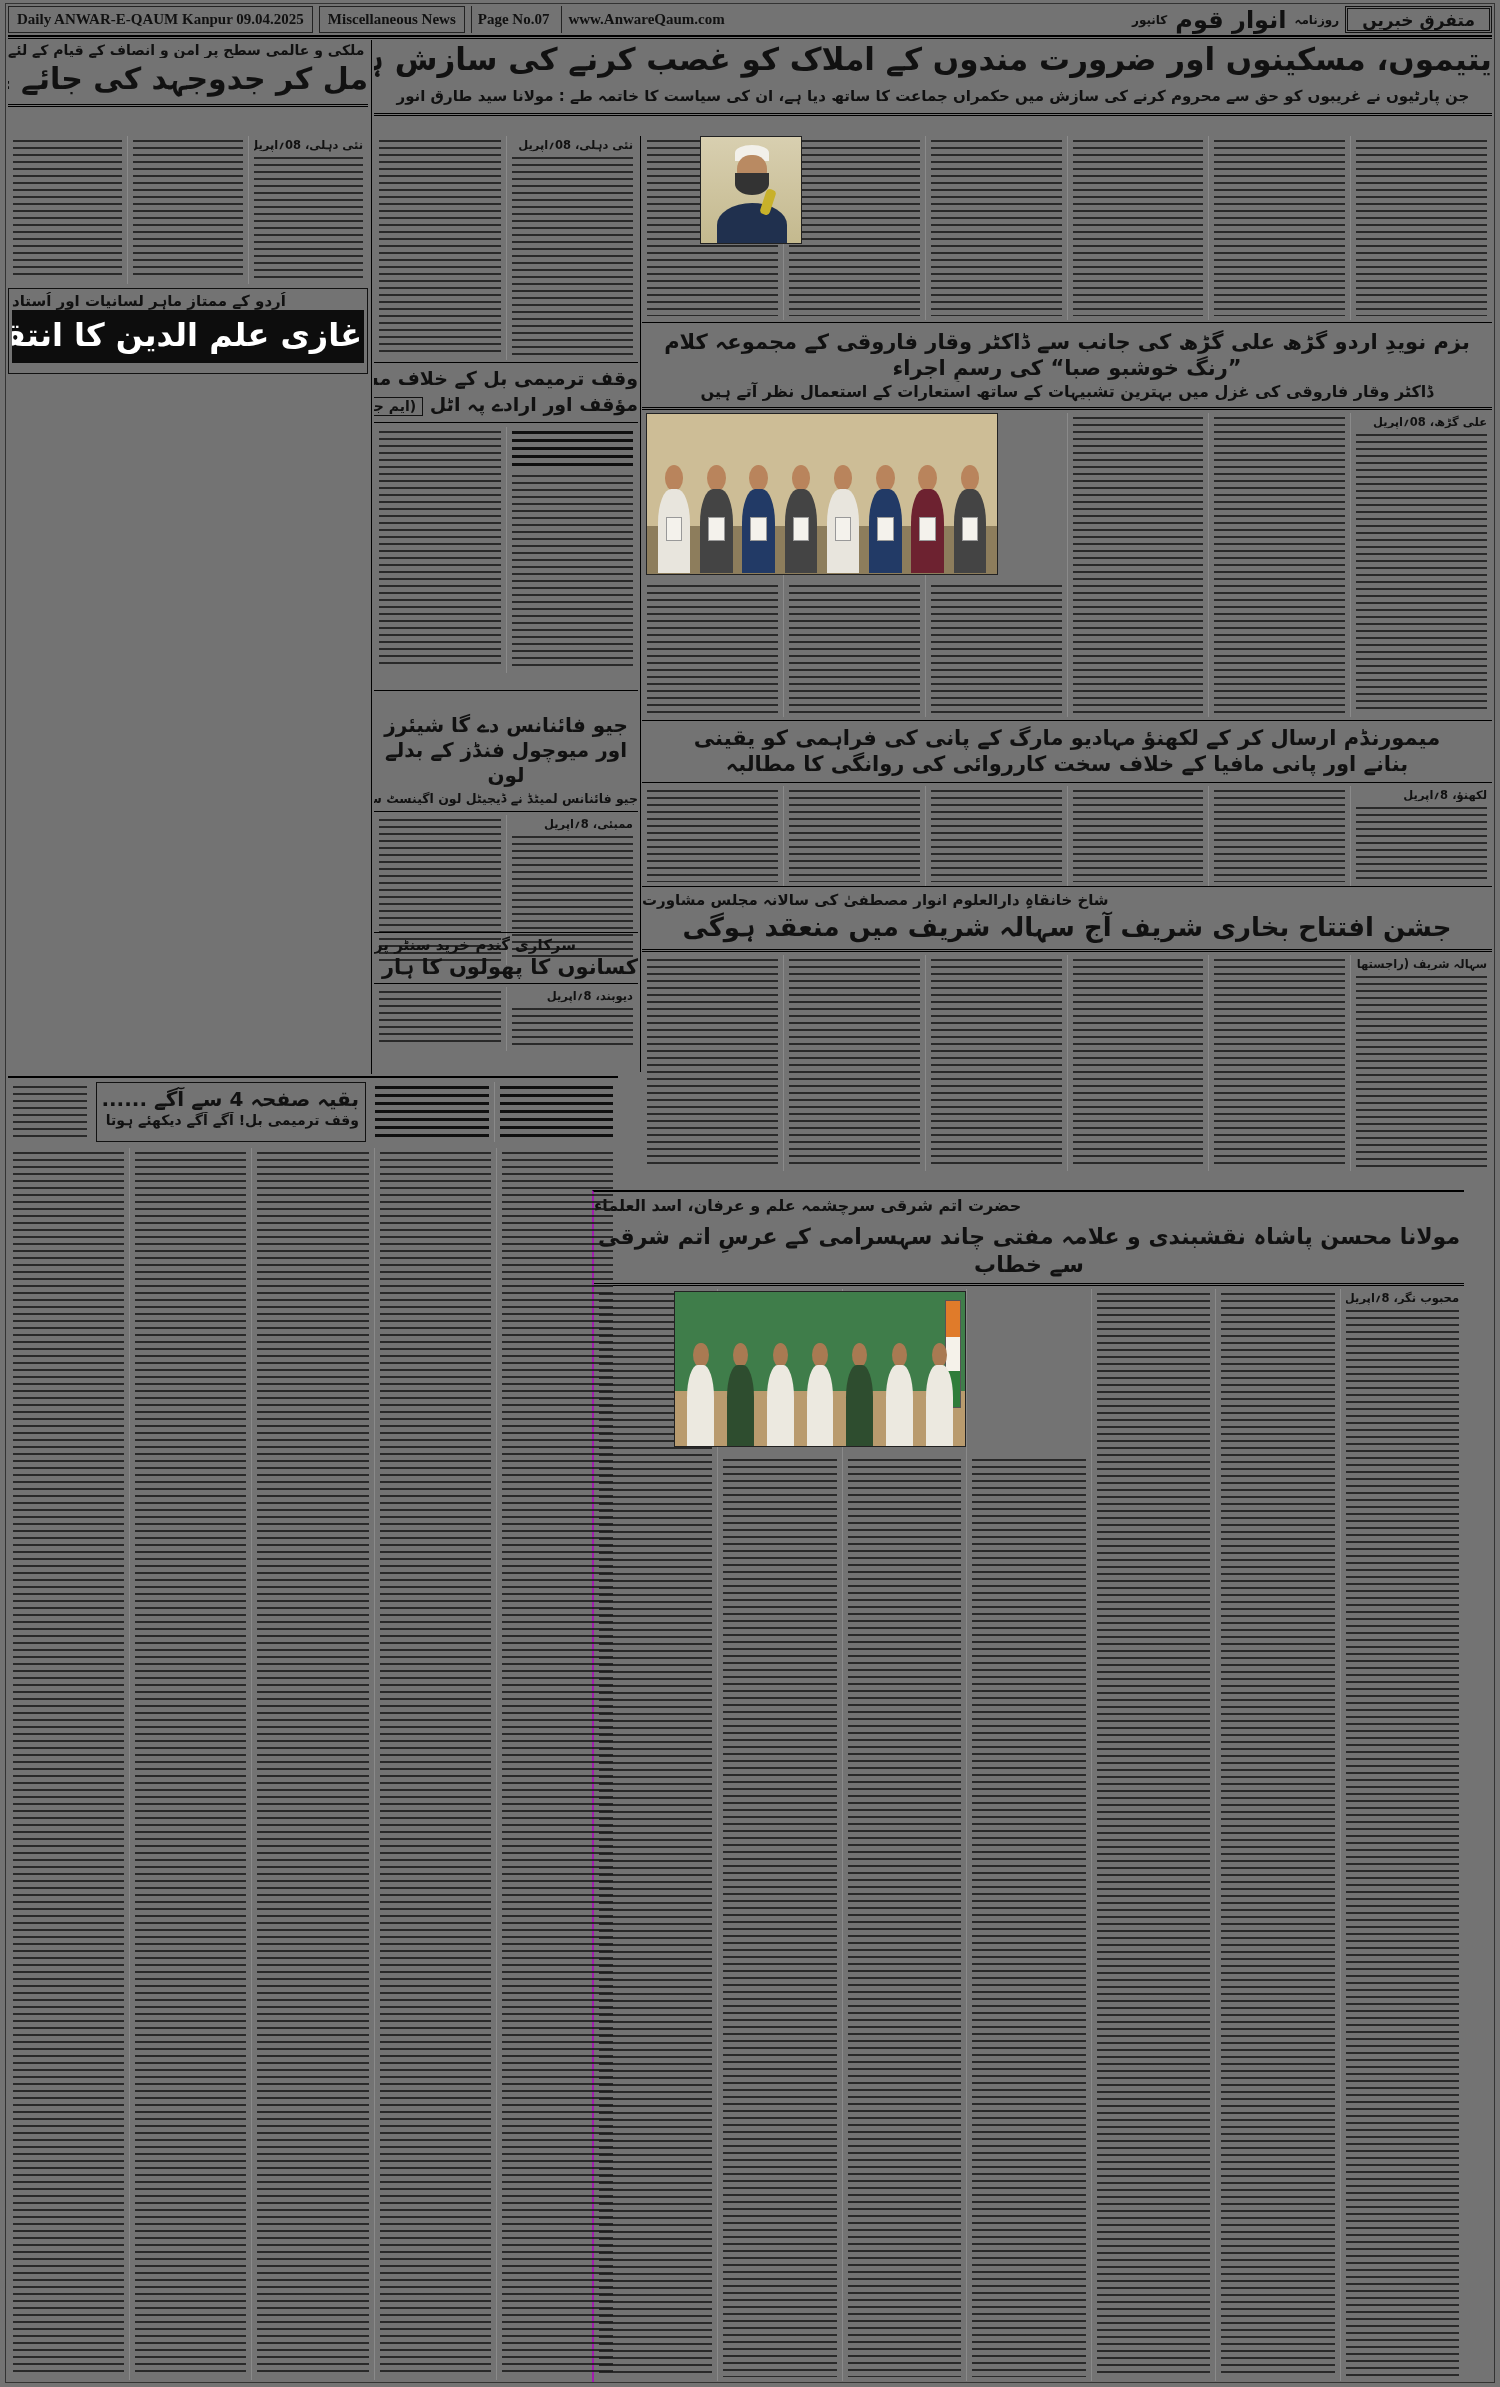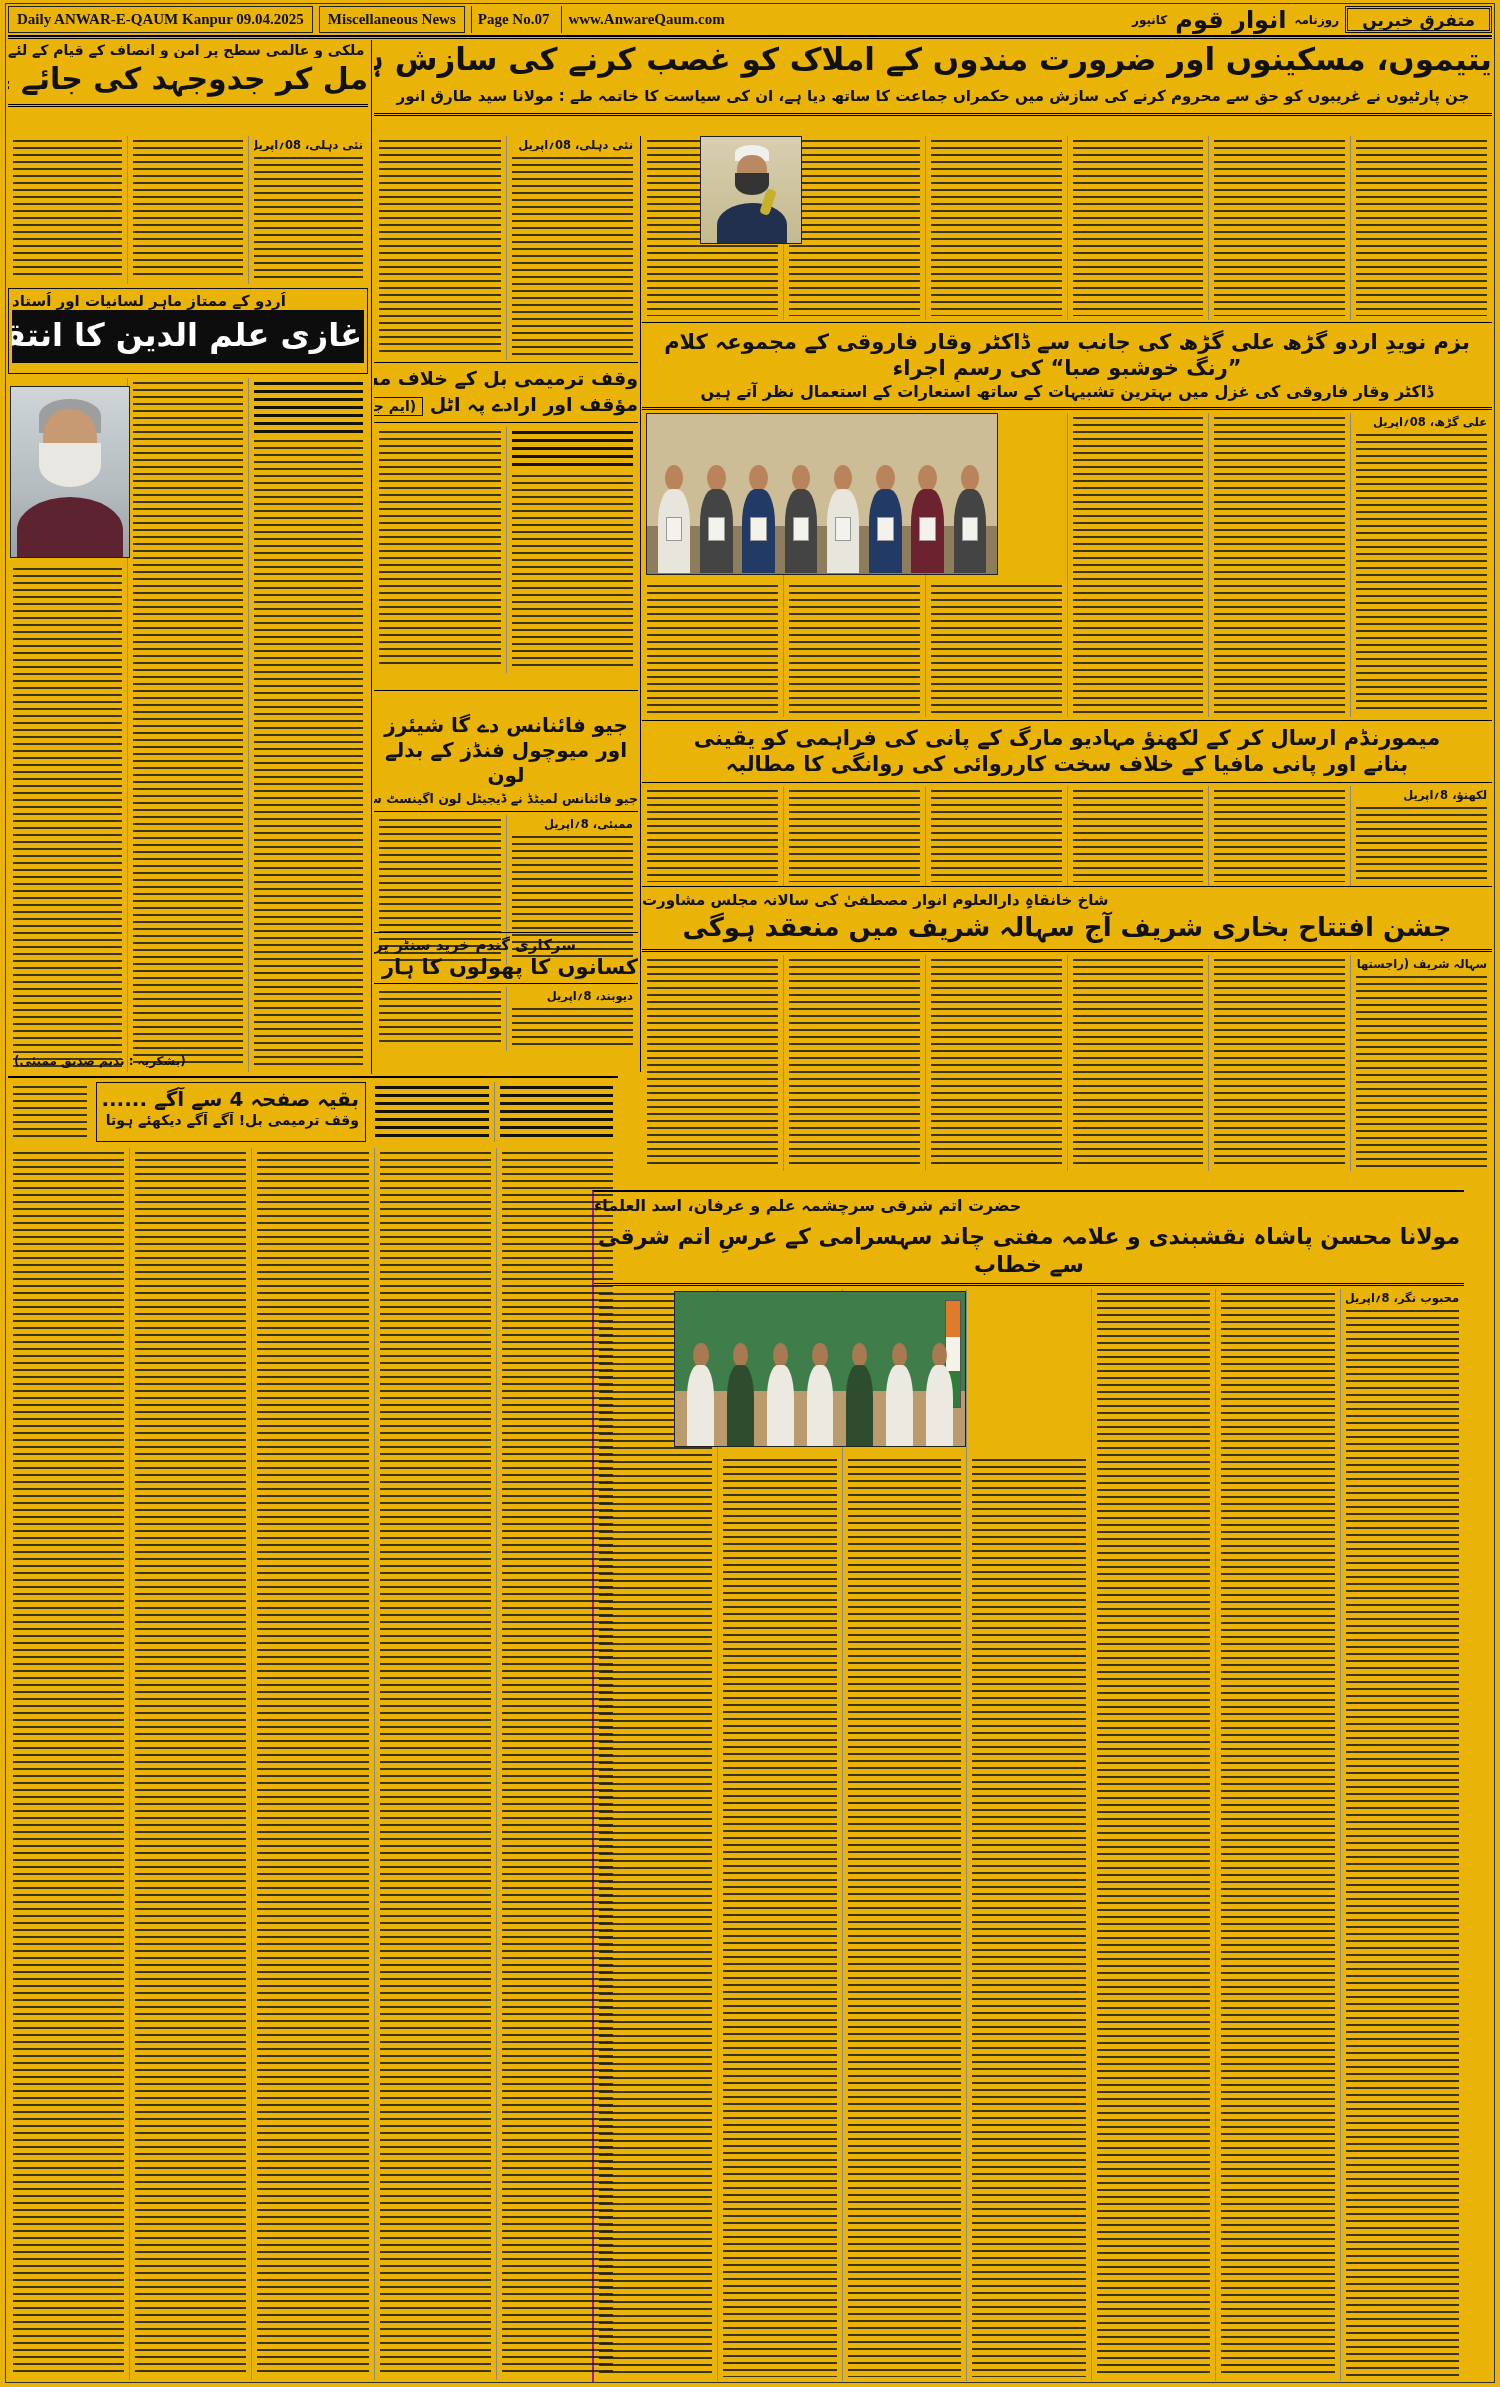--- a/index.html
+++ b/index.html
@@ -1,19 +1,19 @@
 <!DOCTYPE html>
 <html lang="ur" dir="rtl"><head>
 <meta charset="utf-8">
 <style>
   * { margin:0; padding:0; box-sizing:border-box; }
   html,body { background:#e8e6e0; }
   .page {
     position:relative; width:1500px; height:2387px; margin:0 auto;
-    background:#eab308; color:#111;
+    background:#737373; color:#111;
     font-family:"DejaVu Sans", sans-serif; overflow:hidden;
   }
   .frame { position:absolute; left:5px; right:5px; top:3px; bottom:4px; border:1px solid #333; pointer-events:none; }
 
   
   .hdr { position:absolute; left:8px; top:6px; width:1484px; height:27px;
          display:flex; align-items:stretch; gap:6px; direction:ltr; }
   .hdr .hbox { border:1px solid #222; display:flex; align-items:center; padding:0 8px;
                font-family:"Liberation Serif", serif; font-weight:bold; font-size:15px; white-space:nowrap; }
   .hdr .hplain { display:flex; align-items:center; font-family:"Liberation Serif", serif;
@@ -119,42 +119,20 @@
       </div>
     <div class="col">
         <div class="fx"></div>
       </div>
   </div>
 
   <div class="abs boxed" style="left:8px; top:288px; width:360px; height:86px; padding:3px;">
     <div class="kicker" style="font-size:15px;">اُردو کے ممتاز ماہر لسانیات اور اُستاد</div>
     <div class="invbar">غازی علم الدین کا انتقال</div>
   </div>
-  <div class="abs" style="left:8px; top:378px; width:360px; height:694px;">
-    <div class="cols" style="height:100%;">
-      <div class="col">
-          <div class="fx dk" style="flex:0 0 54px;"></div>
-          <div class="fx"></div>
-        </div>
-      <div class="col">
-          <div class="fx"></div>
-        </div>
-      <div class="col">
-          <div style="height:186px;"></div>
-          <div class="fx"></div>
-        </div>
-    </div>
-    <div class="photo p-portrait" style="left:2px; top:8px; width:120px; height:172px;">
-      <div class="hair"></div>
-      <div class="face"></div>
-      <div class="beard"></div>
-      <div class="torso"></div>
-    </div>
-    <div class="credit" style="left:6px; bottom:4px;">(بشکریہ : ندیم صدیق ممبئی)</div>
-  </div>
 
   <div class="abs" style="left:374px; top:40px; width:1118px; height:92px;">
     <div class="hl" style="font-size:31px; white-space:nowrap;">یتیموں، مسکینوں اور ضرورت مندوں کے املاک کو غصب کرنے کی سازش ہے نیا وقف قانون</div>
     <div class="hl" style="font-size:15px; white-space:nowrap; margin-top:8px;">جن پارٹیوں نے غریبوں کو حق سے محروم کرنے کی سازش میں حکمراں جماعت کا ساتھ دیا ہے، ان کی سیاست کا خاتمہ طے : مولانا سید طارق انور</div>
     <div class="drule" style="margin-top:7px;"></div>
   </div>
   <div class="abs cols" style="left:374px; top:136px; width:264px; height:224px;">
     <div class="col">
       <div class="dateline">نئی دہلی، 08؍اپریل</div>
       <div class="fx"></div>

